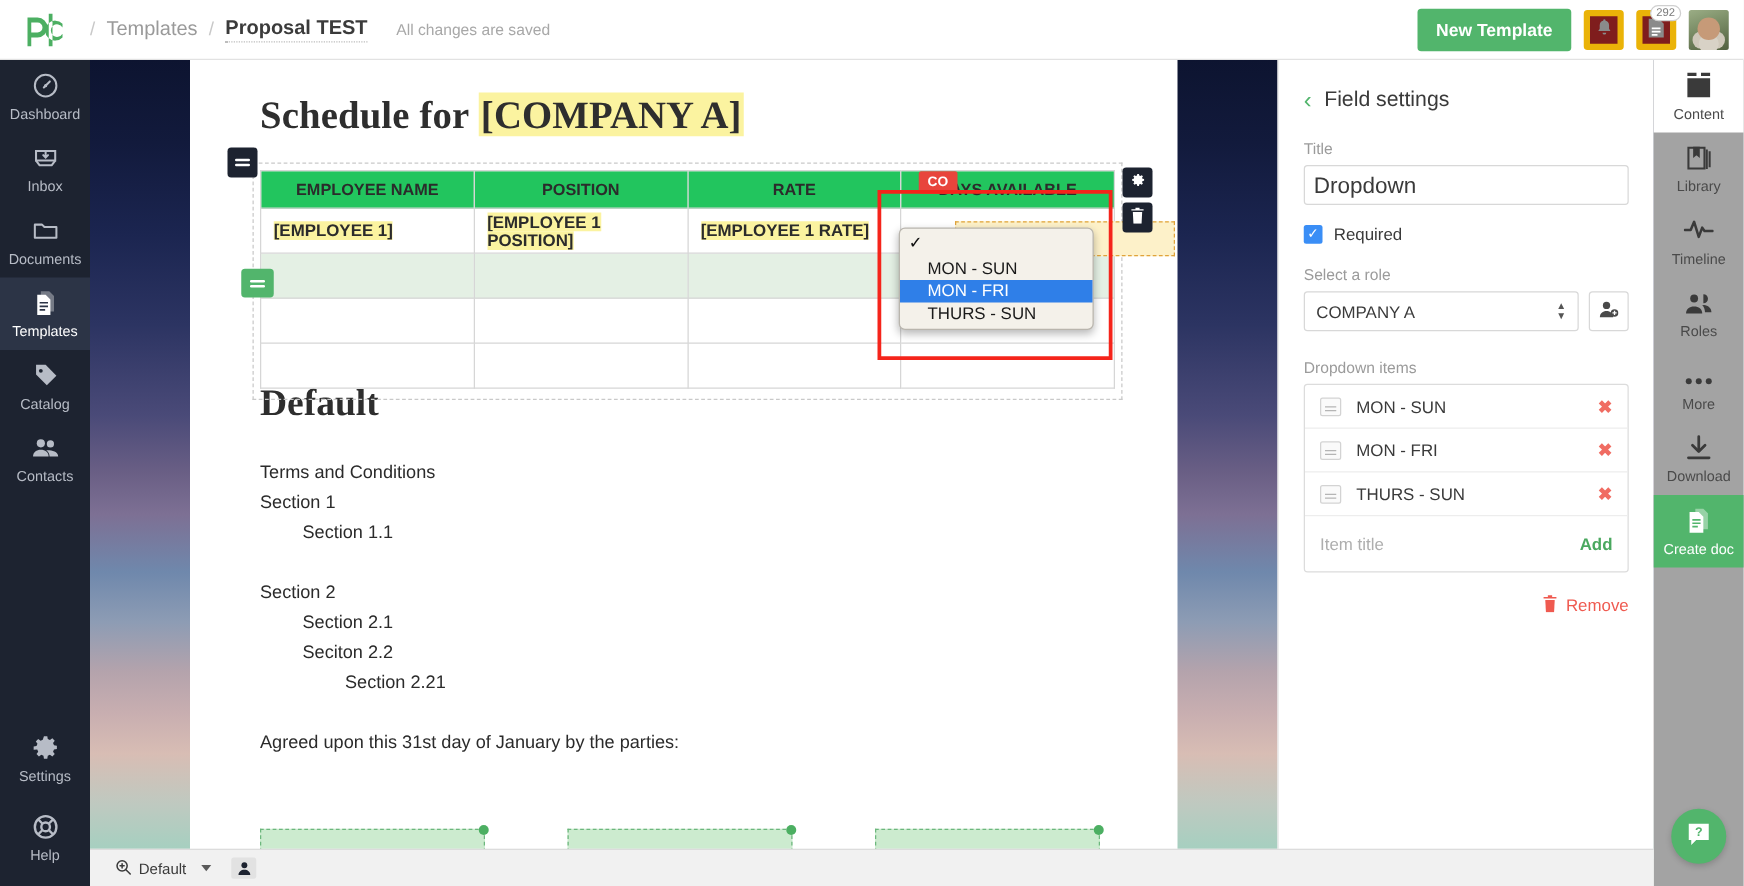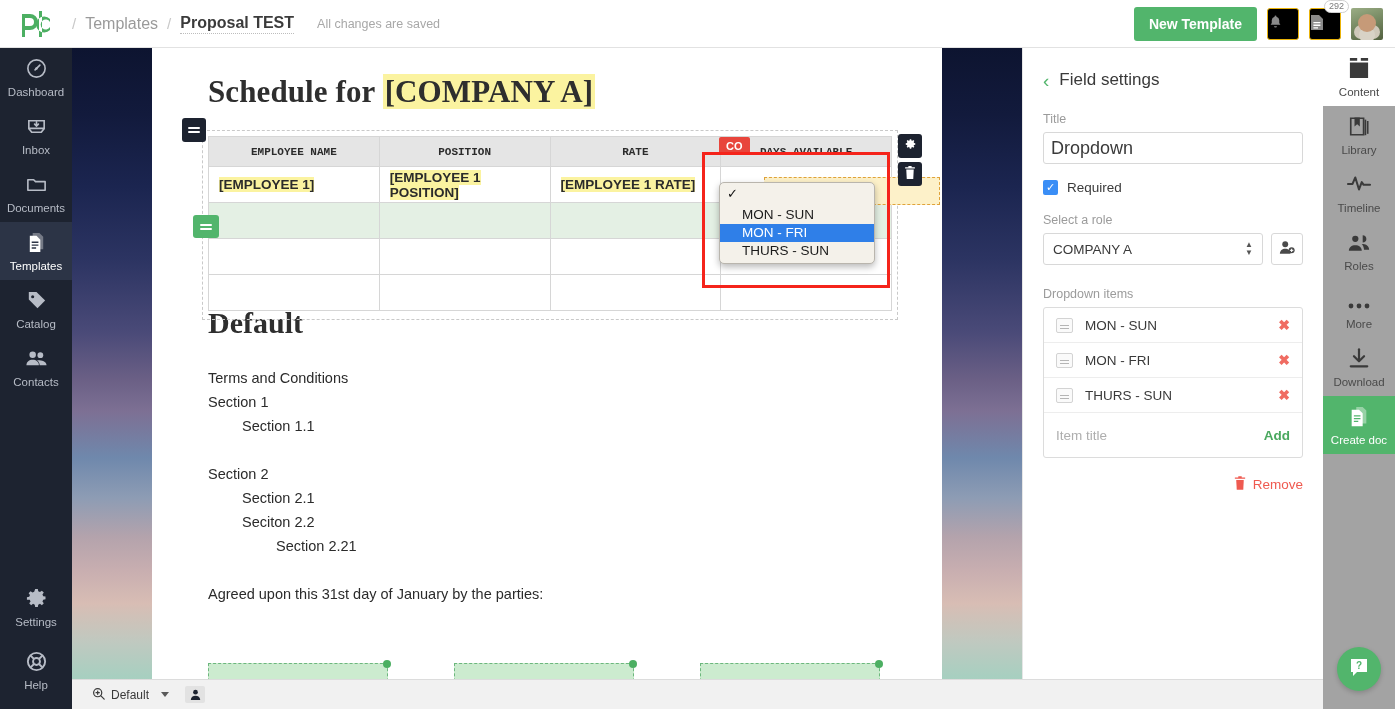--- a/index.html
+++ b/index.html
@@ -28,22 +28,22 @@
     border-bottom: 1px dotted #bdbdbd; padding-bottom: 1px; cursor: pointer;
   }
   .saved-note { color: #a8a8a8; font-size: 12.5px; margin-left: 14px; }
   .top-right { margin-left: auto; display: flex; align-items: center; gap: 10px; padding-right: 12px; }
   .btn-new {
     background: #52b56c; color: #fff; border: none; border-radius: 3px;
     font-size: 14px; font-weight: bold; padding: 9px 15px; cursor: pointer;
     font-family: "Liberation Sans", sans-serif;
   }
   .icon-box {
-    width: 32px; height: 32px; border: 1px solid #eab308; border-radius: 3px;
-    background: #000000; display: flex; align-items: center; justify-content: flex-start;
+    width: 32px; height: 32px; border: 5px solid #eab308; border-radius: 3px;
+    background: #7f1d1d; display: flex; align-items: center; justify-content: center;
     cursor: pointer; position: relative; color: #8a8a8a;
   }
   .badge {
     position: absolute; top: -9px; right: -9px; background: #fff;
     border: 1px solid #cfcfcf; border-radius: 9px; font-size: 9px;
     color: #7c7c7c; padding: 1px 4px; line-height: 1.1; min-width: 20px; text-align: center;
   }
   .avatar {
     width: 32px; height: 32px; border-radius: 2px; cursor: pointer; overflow: hidden;
     background: linear-gradient(160deg,#9bad85 0%,#7c8f68 40%,#52603f 100%);
@@ -123,22 +123,22 @@
   .tbl-wrap { position: absolute; top: 88px; left: 56px; width: 684px; }
   .tbl-outline {
     position: absolute; top: -6px; left: -6px; width: 696px; height: 190px;
     border: 1px dashed #c9c9c9;
   }
   table.doc-table { border-collapse: collapse; width: 684px; table-layout: fixed; }
   table.doc-table td, table.doc-table th {
     border: 1px solid #d6d6d6; height: 36px; padding: 0 10px; font-size: 13px;
   }
   table.doc-table th {
-    background: #e5e5e5; font-size: 11px; font-weight: bold; color: #2b2b2b;
-    text-align: center; height: 30px; font-family: Liberation Mono, monospace;
+    background: #22c55e; font-size: 13px; font-weight: bold; color: #2b2b2b;
+    text-align: center; height: 30px;
   }
   .cell-token { background: #fbf3a0; font-weight: bold; color: #2b2b2b; font-size: 13.5px; }
   tr.row-green td { background: #e4f0e4; }
   .drag-dark {
     position: absolute; left: -26px; top: -18px; width: 24px; height: 24px;
     background: #1d2330; border-radius: 3px; display: flex;
     align-items: center; justify-content: center; cursor: move; z-index: 14;
   }
   .drag-green {
     position: absolute; left: -15px; top: 79px; width: 26px; height: 23px;
@@ -152,21 +152,21 @@
   .tool-col { position: absolute; left: 743px; top: 86px; z-index: 30; }
   .tool-btn {
     width: 24px; height: 24px; background: #1d2330; border-radius: 3px;
     display: flex; align-items: center; justify-content: center;
     cursor: pointer; margin-bottom: 4px; color: #fff;
   }
   .role-tag {
     background: #e8453c; color: #fff; font-size: 11px; font-weight: bold;
     padding: 3px 7px; border-radius: 2px; display: inline-block; cursor: pointer;
   }
-  .role-tag-wrap { position: absolute; left: 719px; top: 137px; z-index: 29; }
+  .role-tag-wrap { position: absolute; left: 735px; top: 137px; z-index: 29; }
 
   
   .ddfield {
     position: absolute; left: 556px; top: 41px; width: 176px; height: 28px;
     background: #fdf1c9; border: 1px dashed #e0a33a; z-index: 16;
   }
 
   
   .redbox { position: absolute; border: 3px solid #f5241b; z-index: 40; pointer-events: none; }
 

